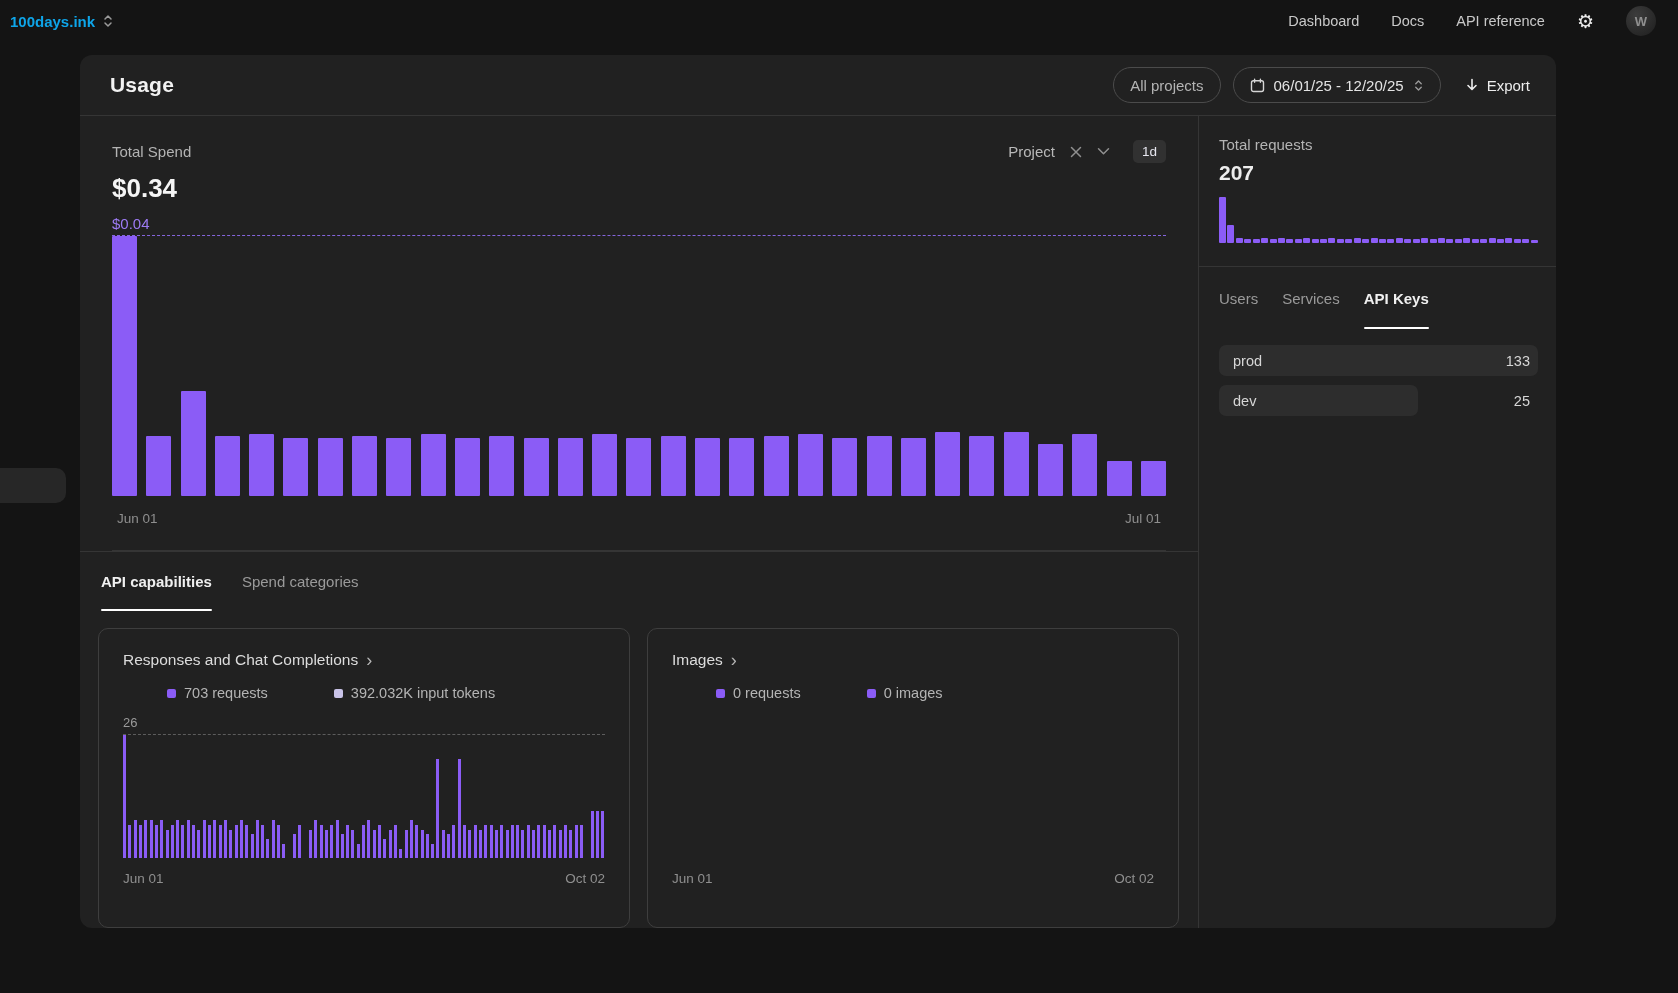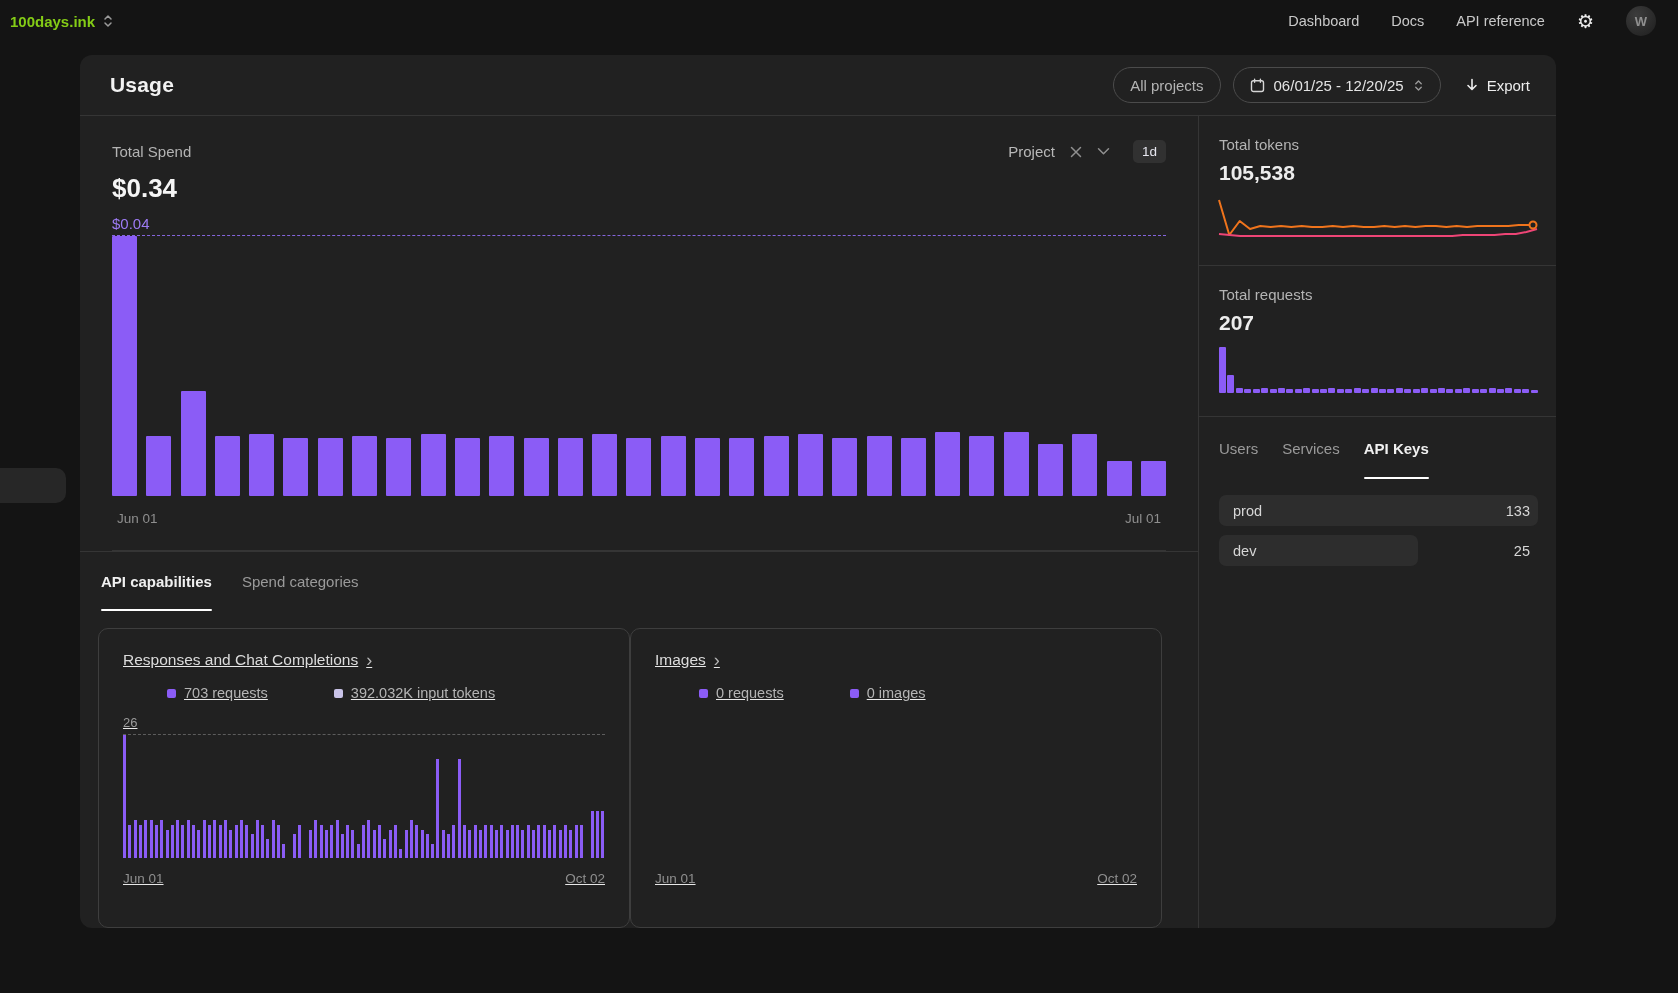--- a/index.html
+++ b/index.html
@@ -5,21 +5,21 @@
   * { box-sizing: border-box; margin: 0; padding: 0; }
   html,body { width:1678px; height:993px; }
   body {
     background:#141414;
     font-family:"Liberation Sans","DejaVu Sans",sans-serif;
     color:#e8e8e8; overflow:hidden; position:relative;
     -webkit-font-smoothing:antialiased;
   }
   
   .topbar { height:42px; display:flex; align-items:center; justify-content:space-between; padding:0 22px 0 10px; }
-  .org { display:flex; align-items:center; gap:7px; font-size:15px; font-weight:700; color:#84cc16; cursor:pointer; }
+  .org { display:flex; align-items:center; gap:7px; font-size:15px; font-weight:700; color:#0ea5e9; cursor:pointer; }
   .top-right { display:flex; align-items:center; gap:32px;margin-left:44px; }
   .top-link { font-size:14.5px; color:#c9c9c9; cursor:pointer; }
   .gear { font-size:19px; color:#ececec; cursor:pointer; line-height:1; }
   .avatar { width:30px; height:30px; border-radius:50%;
     background:radial-gradient(circle at 35% 30%, #3c3c3c, #1e1e1e);
     display:flex; align-items:center; justify-content:center;
     font-size:13px; font-weight:700; color:#8f8f8f; cursor:pointer; }
   
   .float-pill { position:absolute; left:-12px; top:468px; width:78px; height:35px; background:#272727; border-radius:10px; }
   
@@ -47,21 +47,21 @@
   .sbar { width:25px; background:#8b5cf6; border-radius:1px; }
   .spend-x { display:flex; justify-content:space-between; margin-top:15px; padding:0 5px; font-size:13.5px; color:#8f8f8f; }
   .spend-underline { margin-top:24px; border-bottom:1px solid rgba(255,255,255,.09); }
   
   .tabbar { height:62px; display:flex; gap:30px; padding:0 21px; border-top:1px solid rgba(255,255,255,.09); }
   .side-tabbar { height:62px; display:flex; gap:24px; padding:0 20px; }
   .tab { display:flex; align-items:center; height:100%; position:relative; font-size:15px; color:#9a9a9a; cursor:pointer; }
   .tab.active { color:#f0f0f0; font-weight:600; }
   .tab.active::after { content:""; position:absolute; left:0; right:0; bottom:0; height:2px; background:#fff; border-radius:1px; }
   
-  .cards { display:flex; padding:17px 18px 0;text-decoration:underline; }
+  .cards { display:flex; gap:17px; padding:17px 18px 0; }
   .card { width:532px; height:300px; border:1px solid #3e3e3e; border-radius:10px; padding:22px 24px; }
   .card-title { display:flex; align-items:center; gap:8px; font-size:15.5px; color:#dcdcdc; cursor:pointer; }
   .chev-r { font-size:18px; color:#b5b5b5; line-height:1; }
   .legend { display:flex; gap:22px; margin-top:16px; }
   .legend-item { display:flex; align-items:center; gap:8px; font-size:14.5px; color:#b4b4b4;padding-left:44px; }
   .sw { width:9px; height:9px; border-radius:2px; flex:none; }
   .mini-wrap { margin-top:14px; }
   .mini-ref { height:19px; font-size:13px; color:#9a9a9a; }
   .mini-chart { height:124px; display:flex; align-items:flex-end; justify-content:space-between; border-top:1px dashed #5d5d5d; }
   .mini-chart.noline { border-top:none; }
@@ -351,29 +351,20 @@
             </div>
           </div>
         </div>
 
       </div>
     </div>
 
     <div class="side-col">
 
 
-      <div class="side-sec sec-tokens">
-        <div class="sec-label">Total tokens</div>
-        <div class="metric-val">105,538</div>
-        <svg class="spark" id="tokens-spark" width="320" height="46" viewBox="0 0 320 46">
-            <polyline points="0.0,2 10.3,37 20.7,23 31.0,31 41.3,28 51.7,29 62.0,28 72.3,29 82.7,28 93.0,29 103.3,29 113.7,28 124.0,29 134.3,28 144.7,29 155.0,29 165.3,28 175.7,29 186.0,28 196.3,29 206.7,28 217.0,28 227.3,29 237.7,28 248.0,29 258.3,28 268.7,28 279.0,28 289.3,28 299.7,27 310.0,27" fill="none" stroke="#f0741c" stroke-width="2" stroke-linejoin="round"></polyline>
-            <polyline points="0.0,36 10.6,37 21.2,38 31.8,38 42.4,38 53.0,38 63.6,38 74.2,38 84.8,38 95.4,38 106.0,38 116.6,38 127.2,38 137.8,38 148.4,38 159.0,38 169.6,38 180.2,38 190.8,38 201.4,38 212.0,38 222.6,38 233.2,38 243.8,37 254.4,37 265.0,37 275.6,37 286.2,36 296.8,36 307.4,34 318.0,31" fill="none" stroke="#ee4576" stroke-width="2" stroke-linejoin="round"></polyline>
-            <circle cx="314" cy="27" r="3.5" fill="none" stroke="#f0741c" stroke-width="2"></circle>
-          </svg>
-      </div>
 
       <div class="side-sec sec-requests">
         <div class="sec-label">Total requests</div>
         <div class="metric-val">207</div>
         <div class="req-chart" id="req-bars">
             <span class="rbar" style="height: 100%;"></span>
             <span class="rbar" style="height: 40%;"></span>
             <span class="rbar" style="height: 11.1111%;"></span>
             <span class="rbar" style="height: 8.88889%;"></span>
             <span class="rbar" style="height: 8.88889%;"></span>

